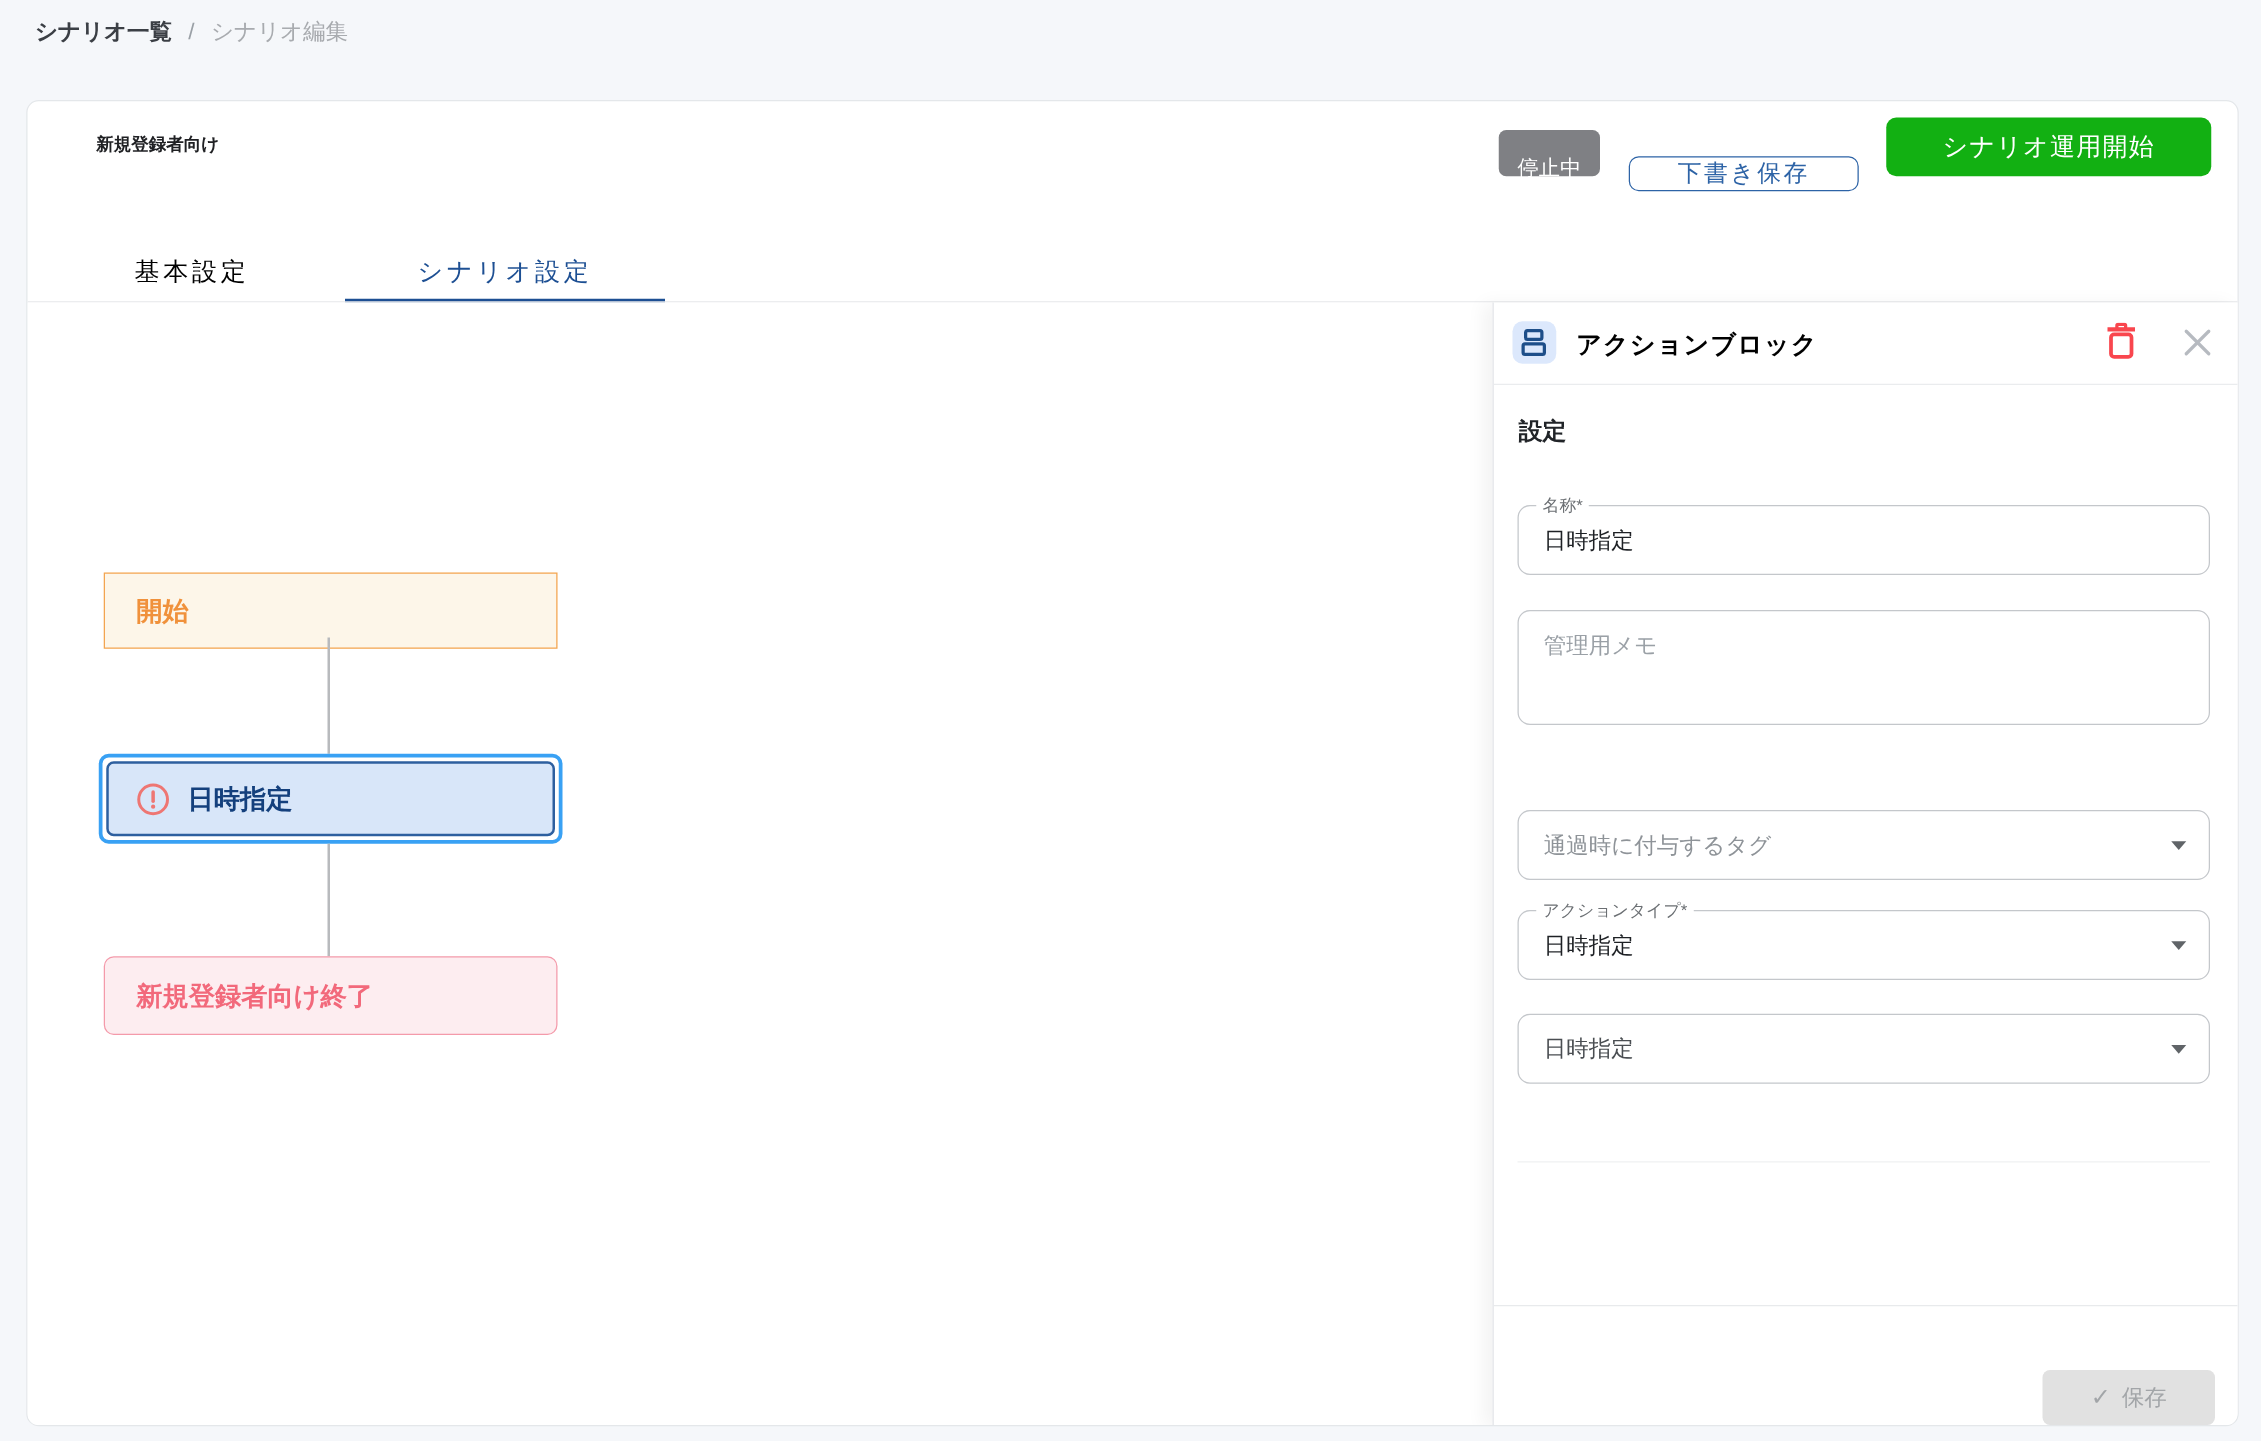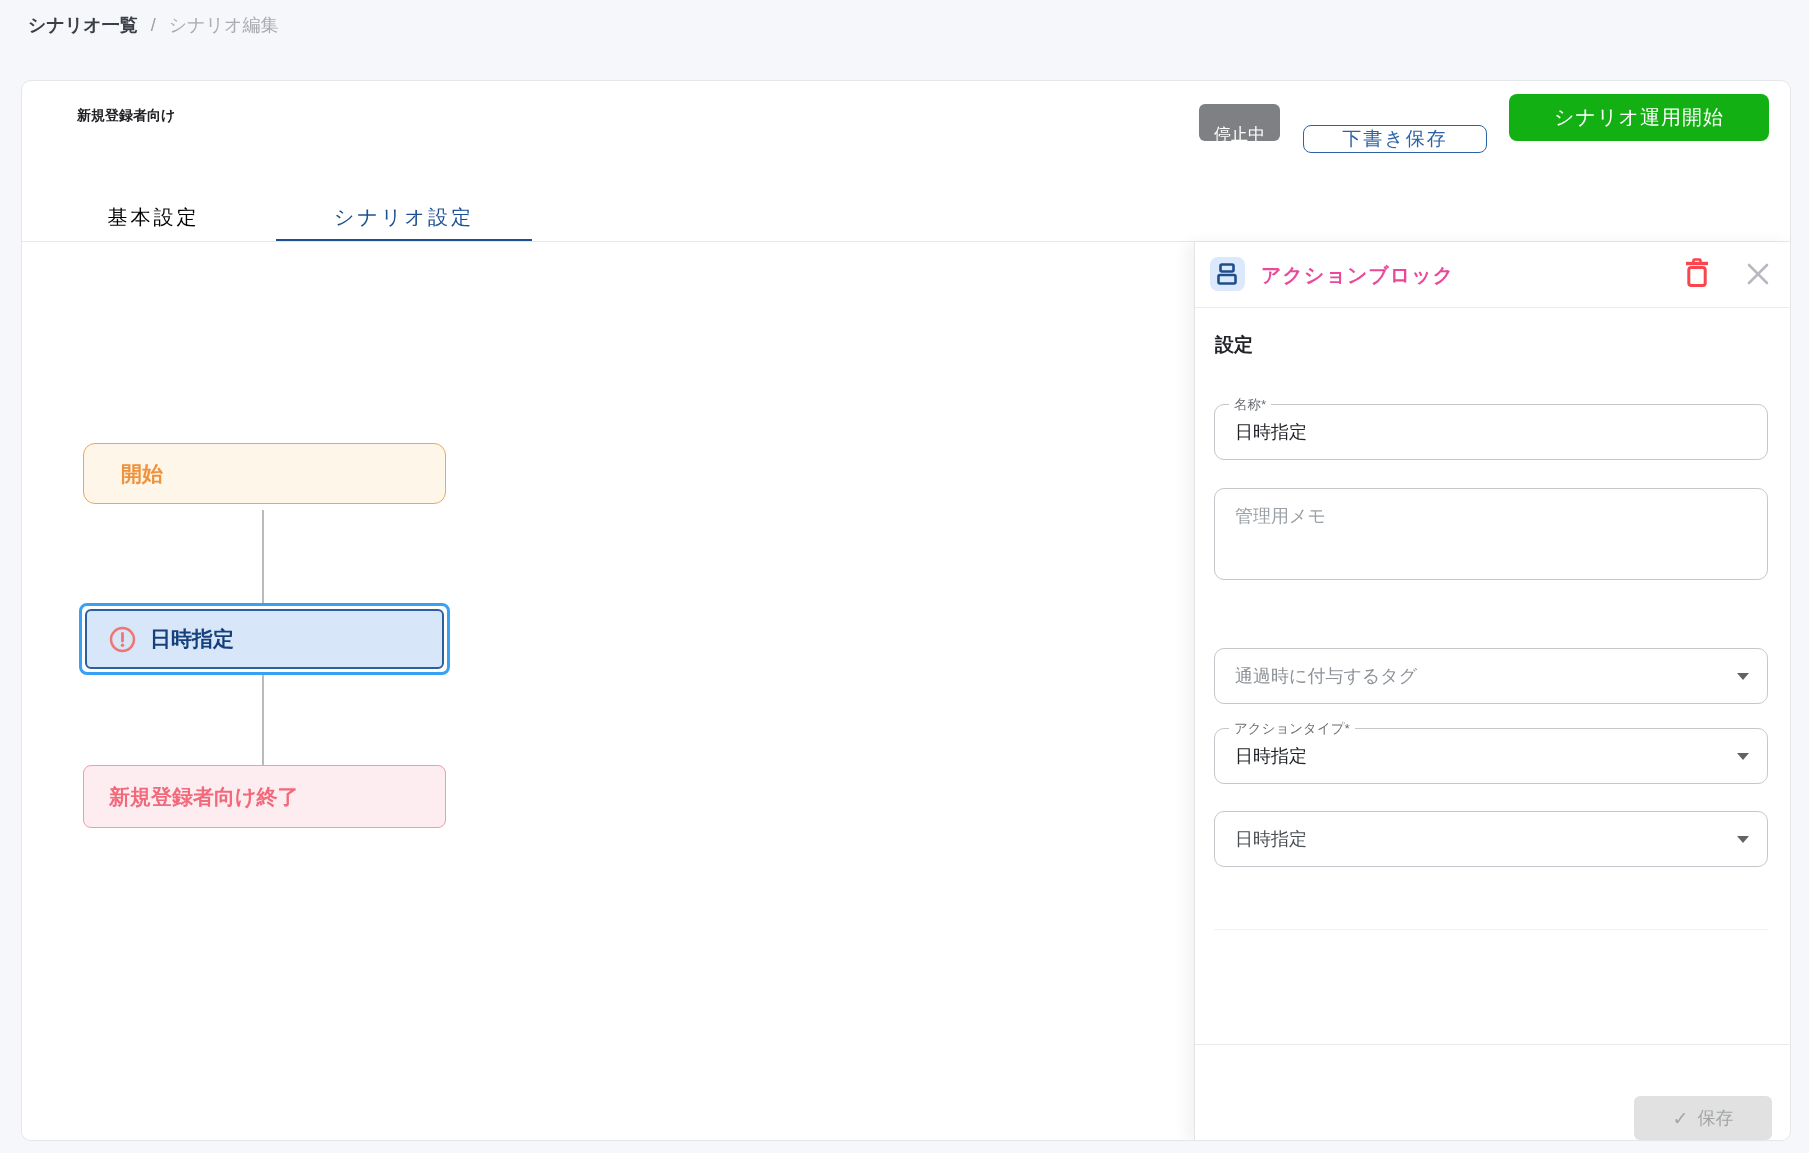--- a/index.html
+++ b/index.html
@@ -34,41 +34,41 @@
   .tabs-border { position:absolute; left:0; top:160px; width:1770px; height:1px; background:#e6e8ea; }
   .tab { position:absolute; top:112px; height:48px; display:flex; align-items:center; justify-content:center;
          font-size:20px; letter-spacing:3px; cursor:pointer; }
   .tab-basic { left:44px; width:175px; color:#000000; }
   .tab-scenario { left:254px; width:256px; color:#1d4f93; font-weight:500; }
   .tab-underline { position:absolute; left:254px; top:158px; width:256px; height:3px; background:#1d4f93; }
 
   
   .canvas { position:absolute; left:0; top:161px; width:1172px; height:900px; background:#fff; }
   .node { position:absolute; display:flex; align-items:center; font-size:21px; font-weight:700; }
-  .node-start { left:61px; top:201px; width:363px; height:61px; background:#fdf6e9; border:1.5px solid #f3a551;
-                border-radius:12px; color:#f0913b; padding-left:37px; }
+  .node-start { left:61px; top:216px; width:363px; height:61px; background:#fdf6e9; border:1.5px solid #f3a551;
+                border-radius:0; color:#f0913b; padding-left:25px; }
   .node-end { left:61px; top:523px; width:363px; height:63px; background:#fdedf0; border:1.5px solid #f49aaa;
               border-radius:8px; color:#f2697b; padding-left:25px; }
   .node-selected-outer { position:absolute; left:57px; top:361px; width:371px; height:72px;
                          border:3px solid #39a1f4; border-radius:8px; background:#fff; padding:3px; cursor:pointer; }
   .node-selected-inner { width:100%; height:100%; background:#d8e6f9; border:2px solid #2d5f9f; border-radius:6px;
                          display:flex; align-items:center; gap:14px; padding-left:22px;
                          font-size:21px; font-weight:700; color:#14407d; }
   .connector { position:absolute; width:2px; background:#b8babd; left:240px; }
   .connector-1 { top:268px; height:93px; }
   .connector-2 { top:433px; height:90px; }
 
   
   .panel { position:absolute; left:1172px; top:161px; width:598px; height:900px; background:#fff;
            border-left:1px solid #e2e4e7; box-shadow:-8px 0 14px rgba(0,0,0,0.05); }
   .panel-header { position:absolute; left:0; top:0; width:100%; height:66px; border-bottom:1px solid #eaecee; }
   .panel-icon { position:absolute; left:15px; top:15px; width:35px; height:34px; background:#dce8fc; border-radius:8px;
                 display:flex; align-items:center; justify-content:center; }
   .panel-title { position:absolute; left:66px; top:0; height:66px; display:flex; align-items:center;
-                 font-size:20px; font-weight:700; color:#ec4899; letter-spacing:1px; }
+                 font-size:20px; font-weight:700; color:#000000; letter-spacing:1px; }
   .icon-btn { position:absolute; background:none; border:none; cursor:pointer; padding:0; }
   .trash-btn { left:488px; top:16px; width:28px; height:32px; }
   .close-btn { left:550px; top:20px; width:26px; height:26px; }
 
   .section-heading { position:absolute; left:20px; top:90px; font-size:19px; font-weight:700; color:#212428; }
 
   .mui-field { position:absolute; left:19px; width:554px; border:1px solid #c4c7cb; border-radius:10px; background:#fff; }
   .mui-label { position:absolute; top:-9px; left:14px; background:#fff; padding:0 5px; font-size:13.5px; color:#6b6f73; }
   .field-name { top:162px; height:56px; }
   .field-name input { width:100%; height:100%; border:none; outline:none; background:transparent;

